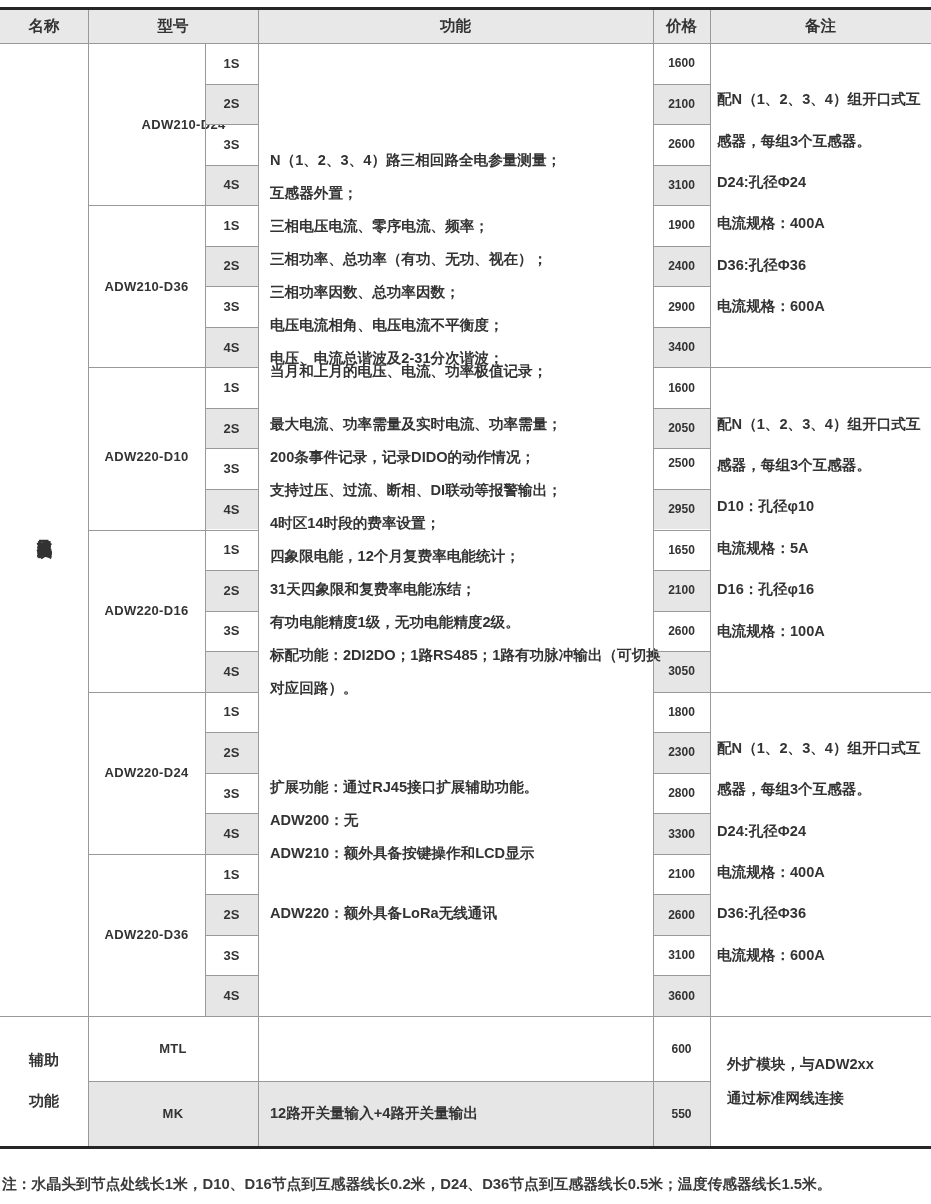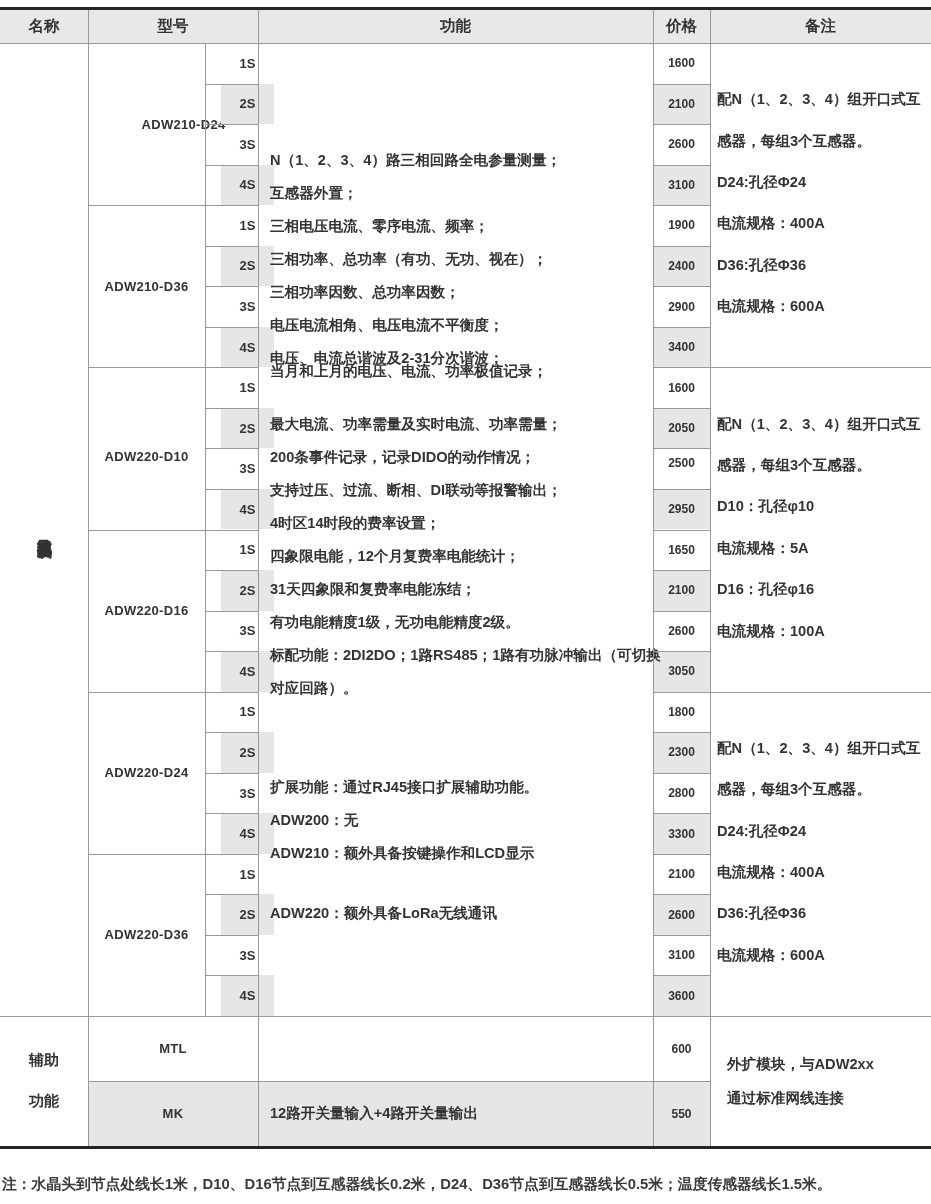--- a/index.html
+++ b/index.html
@@ -7,21 +7,21 @@
         font-family:"Liberation Sans","DejaVu Sans",sans-serif;color:#333333;}
   .abs{position:absolute;}
   .cell{display:flex;align-items:center;justify-content:center;}
   .hline{position:absolute;height:1px;background:#999999;z-index:6;}
   .vline{position:absolute;width:1px;background:#999999;z-index:6;}
   .thick{position:absolute;height:3px;background:#262626;z-index:7;}
   .gray{background:#e6e6e6;}
   .hdrband{position:absolute;left:0;top:10px;width:931px;height:33px;background:#e8e8e8;z-index:0;}
   .hdr{font-size:15.5px;font-weight:bold;z-index:2;}
   .model-txt{font-size:13px;font-weight:bold;letter-spacing:0.3px;z-index:1;}
-  .variant-txt{font-size:13px;font-weight:bold;z-index:1;margin-left:16px;}
+  .variant-txt{font-size:13px;font-weight:bold;z-index:1;}
   .price-txt{font-size:12px;font-weight:bold;z-index:1;}
   .fn-line{display:flex;align-items:center;white-space:nowrap;font-size:14.6px;font-weight:600;z-index:2;}
   .rm-line{display:flex;align-items:center;white-space:nowrap;font-size:14.6px;font-weight:600;z-index:2;}
   .vertical-name{writing-mode:vertical-rl;text-orientation:upright;font-size:15px;font-weight:600;
                  letter-spacing:0.5px;z-index:2;}
   .aux-name-line{height:41px;display:flex;align-items:center;justify-content:center;
                  font-size:15px;font-weight:600;}
   .aux-fn{display:flex;align-items:center;padding-left:12px;font-size:14.6px;font-weight:600;
           white-space:nowrap;z-index:2;justify-content:flex-start;}
   .aux-rm-line{height:34px;display:flex;align-items:center;font-size:14.6px;font-weight:600;

